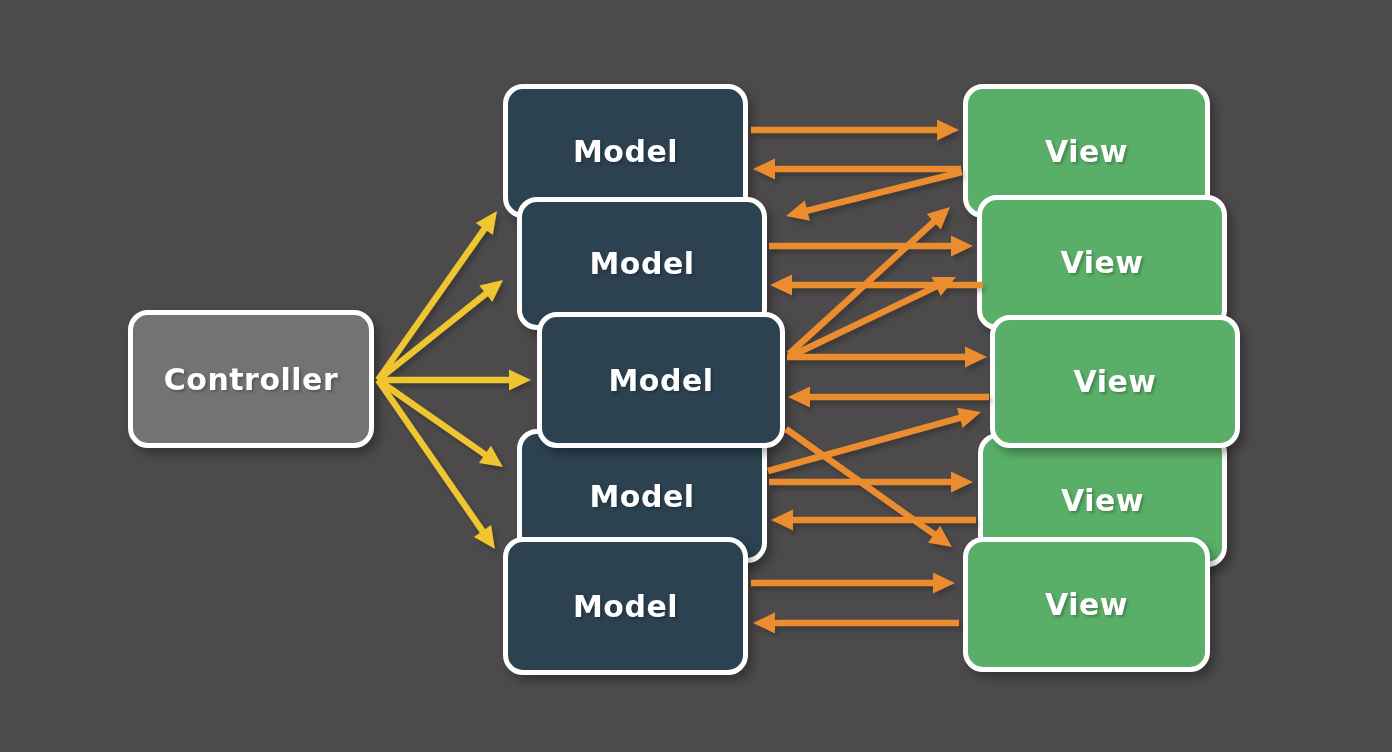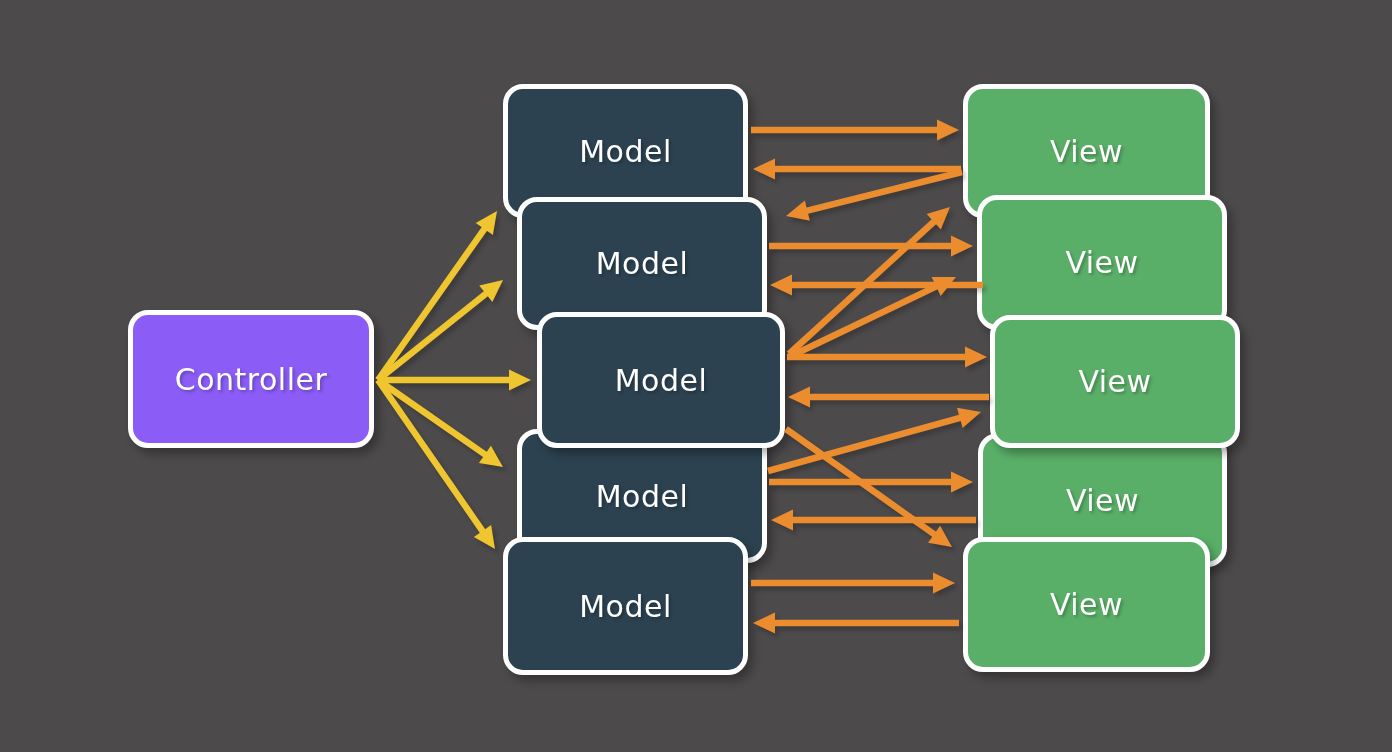--- a/index.html
+++ b/index.html
@@ -20,27 +20,27 @@
     box-sizing: border-box;
     border: 5px solid #ffffff;
     border-radius: 20px;
     display: flex;
     align-items: center;
     justify-content: center;
     box-shadow: 5px 6px 9px rgba(0,0,0,0.30);
   }
   .node .label {
     color: #ffffff;
-    font-weight: 400;
+    font-weight: 700;
     font-size: 30px;
     letter-spacing: 0.5px;
     text-shadow: 2px 2px 3px rgba(0,0,0,0.25);
     white-space: nowrap;
   }
-  .node.controller { background: #8b5cf6; }
+  .node.controller { background: #737373; }
   .node.model      { background: #2c4251; }
   .node.view       { background: #5aaf68; justify-content: center; }
   svg.edges {
     position: absolute;
     left: 0; top: 0;
     width: 1392px;
     height: 752px;
     z-index: 20;
     pointer-events: none;
     filter: drop-shadow(3px 4px 2px rgba(0,0,0,0.22));

